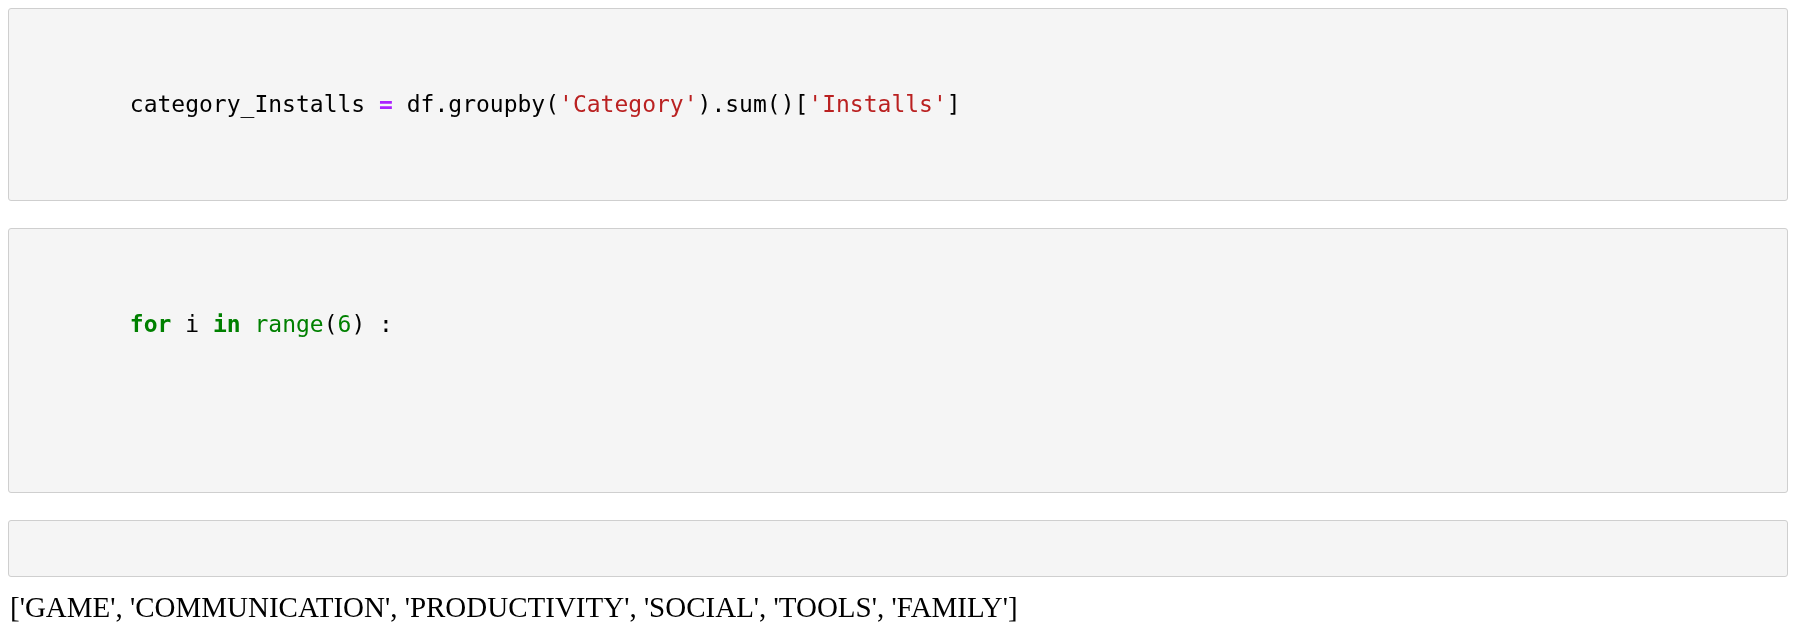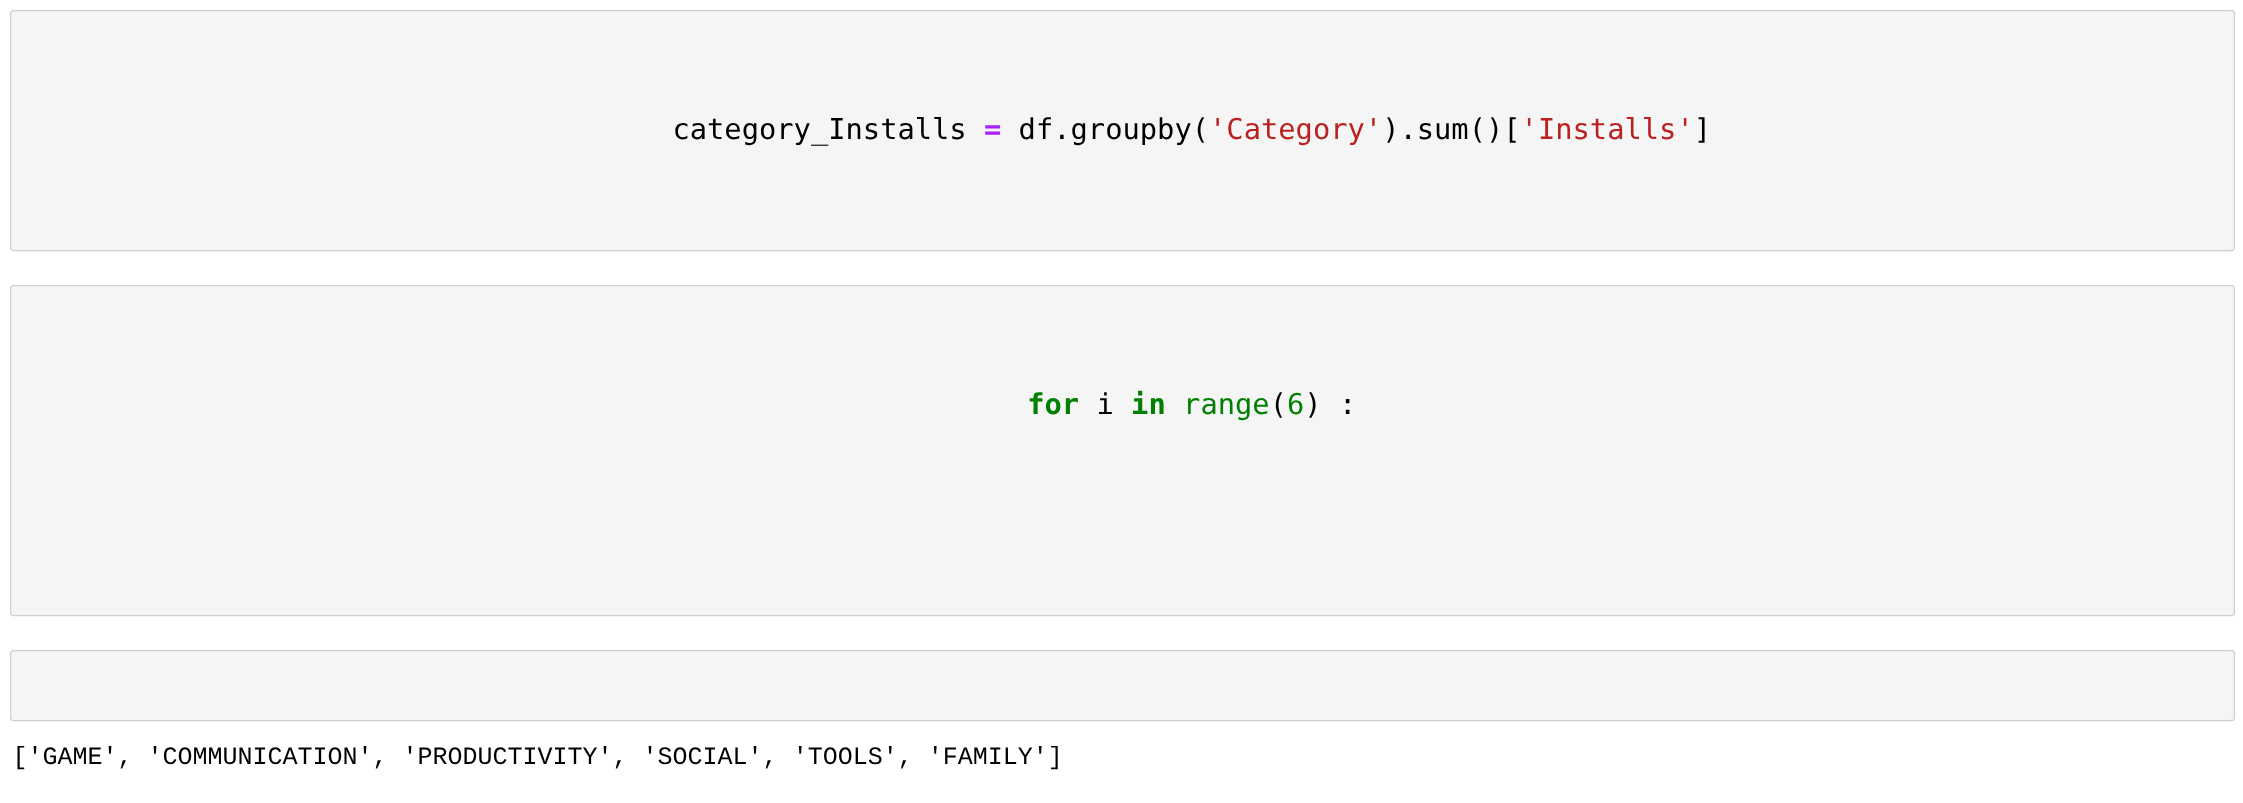--- a/index.html
+++ b/index.html
@@ -34,21 +34,20 @@
   .cell-inner {
     padding: 12px 10px 12px 10px;
   }
   .code-line {
     font-family: "DejaVu Sans Mono", "Liberation Mono", monospace;
     font-size: 23px;
     line-height: 59px;
     color: #000000;
     white-space: pre;
     letter-spacing: 0px;
-    text-align: center;
   }
 
   
   .tok-op      { color: #aa22ff; font-weight: bold; }
   .tok-str     { color: #ba2121; }
   .tok-builtin { color: #008000; }
   .tok-kw      { color: #008000; font-weight: bold; }
   .tok-num     { color: #008000; }
   .tok-plain   { color: #000000; }
 
@@ -75,22 +74,22 @@
   
   .output-area {
     position: absolute;
     left: 8px;
     top: 585px;
     width: 1780px;
     height: 50px;
     background: #ffffff;
   }
   .output-text {
-    font-family: Liberation Mono, monospace;
-    font-size: 20px;
+    font-family: Liberation Serif, serif;
+    font-size: 29px;
     line-height: 44px;
     color: #000000;
     white-space: pre;
     padding-left: 2px;
   }
 </style>
 </head>
 <body>
 
 <div class="notebook">

